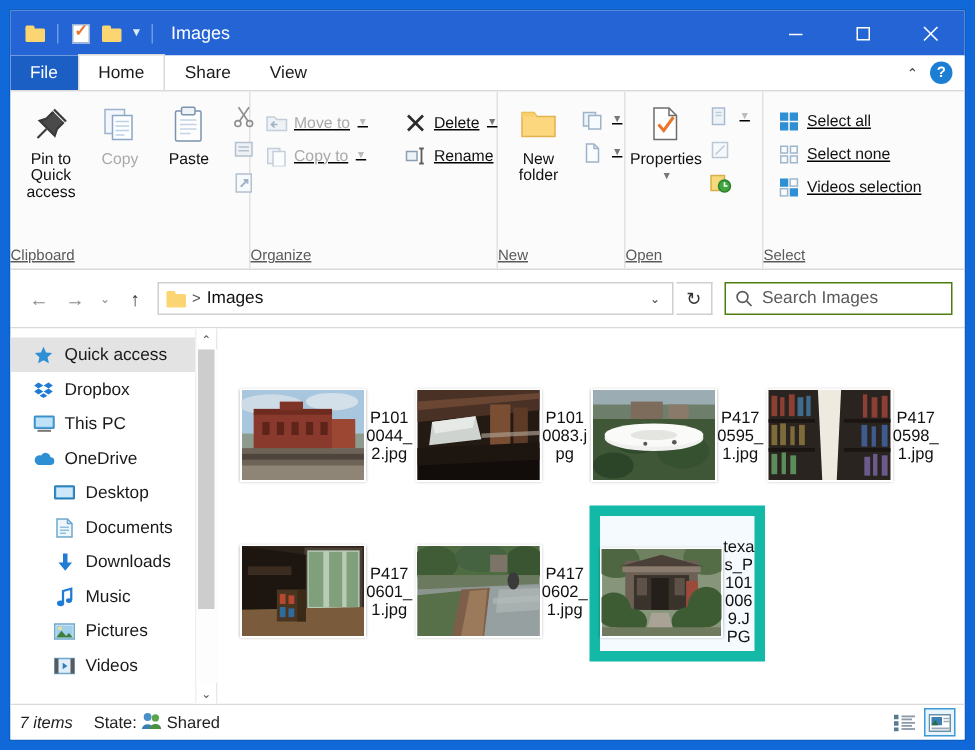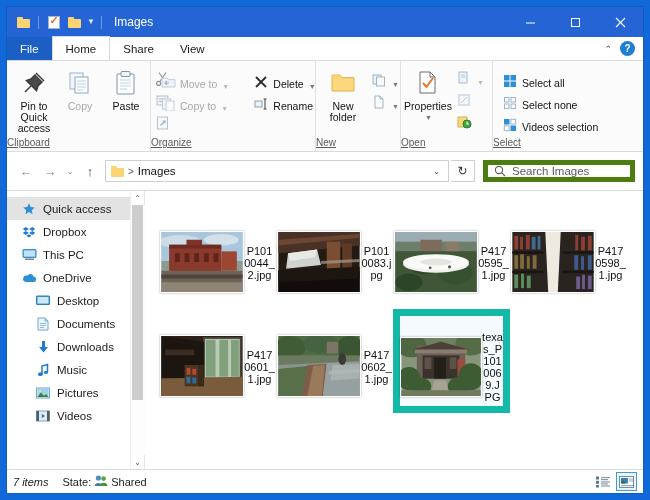--- a/index.html
+++ b/index.html
@@ -67,21 +67,21 @@
   .rgroup-body { flex:1; display:flex; align-items:flex-start; padding:4px 5px 0 5px; gap:2px; }
   .rgroup-title { height:15px; font-size:10px; color:#5a5a5a; line-height:13px;text-decoration:underline; }
 
   .bigbtn { width:auto; min-width:44px; padding:2px 4px; display:flex; flex-direction:column;
             align-items:center; gap:2px; }
   .bigbtn .lbl { font-size:10.5px; text-align:center; line-height:11px; color:#111; }
   .bigbtn .lbl.dim { color:#a9a9a9; }
   .ico32 { height:32px; display:flex; align-items:center; justify-content:center; }
 
   .smallcol { display:flex; flex-direction:column; gap:1px; padding-top:2px; }
-  .smallbtn { display:flex; align-items:flex-end; gap:4px; padding:2px 4px; height:21px; }
+  .smallbtn { display:flex; align-items:center; gap:4px; padding:2px 4px; height:21px;text-decoration:underline; }
   .smallbtn .lbl { font-size:10.5px; color:#111; white-space:nowrap; }
   .smallbtn .lbl.dim { color:#a9a9a9; }
   .caret-sm { font-size:7px; color:#777; margin-left:1px; }
   .caret-sm.dim { color:#bbb; }
   .iconbox { width:16px; height:16px; display:flex; align-items:center; justify-content:center; }
 
   
   .addrbar { flex:0 0 38px; display:flex; align-items:center; padding:0 8px; gap:2px; background:#fff; }
   .navbtn { width:22px; height:22px; display:flex; align-items:center; justify-content:center;
             color:#8a8a8a; font-size:13px; }
@@ -90,21 +90,21 @@
   .addrfield {
     flex:1; height:22px; border:1px solid #cfcfcf; background:#fff; display:flex; align-items:center;
     padding:0 2px 0 5px; gap:4px; margin-left:2px;
   }
   .addr-sep { color:#555; font-size:10px; }
   .addr-text { font-size:11.5px; color:#111; }
   .addr-caret { margin-left:auto; font-size:8px; color:#444; padding:0 6px; }
   .refreshbtn { width:24px; height:22px; border:1px solid #cfcfcf; border-left:none;
                 display:flex; align-items:center; justify-content:center; color:#333; font-size:12px; }
   .searchfield {
-    width:152px; height:22px; border:5px solid #4d7c0f; display:flex; align-items:center;
+    width:152px; height:22px; border:1px solid #4d7c0f; display:flex; align-items:center;
     gap:6px; padding:0 6px; margin-left:6px; color:#6d6d6d;
   }
   .search-ph { font-size:11.5px; color:#5a5a5a; }
 
   
   .main { flex:1; display:flex; border-top:1px solid #dadada; min-height:0; }
   .sidebar { width:138px; background:#fff; display:flex; position:relative; border-right:1px solid #e8e8e8; }
   .navlist { flex:1; padding-top:6px; overflow:hidden; }
   .navitem { height:23px; display:flex; align-items:center; gap:6px; padding-left:14px; font-size:11.5px; color:#1a1a1a; }
   .navitem.indent { padding-left:28px; }
@@ -184,21 +184,21 @@
     <div class="tab">Share</div>
     <div class="tab">View</div>
     <div class="tabbar-right">
       <div class="collapse-caret">⌃</div>
       <div class="help-ico">?</div>
     </div>
   </div>
 
   <div class="ribbon">
 
-    <div class="rgroup" style="width:144px;">
+    <div class="rgroup" style="width:160px;gap:28px;">
       <div class="rgroup-body">
         <div class="bigbtn">
           <div class="ico32">
             <svg width="26" height="26" viewBox="0 0 26 26">
               <g stroke="#3a3a3a" stroke-width="1.5" fill="none">
                 <path d="M15 3 L23 11"></path>
                 <path d="M14.5 4.5 L10 9 L5.5 10.5 L15.5 20.5 L17 16 L21.5 11.5" fill="#4a4a4a" stroke="#3a3a3a"></path>
                 <path d="M10 16 L4 22" stroke-width="1.4"></path>
               </g>
             </svg>

